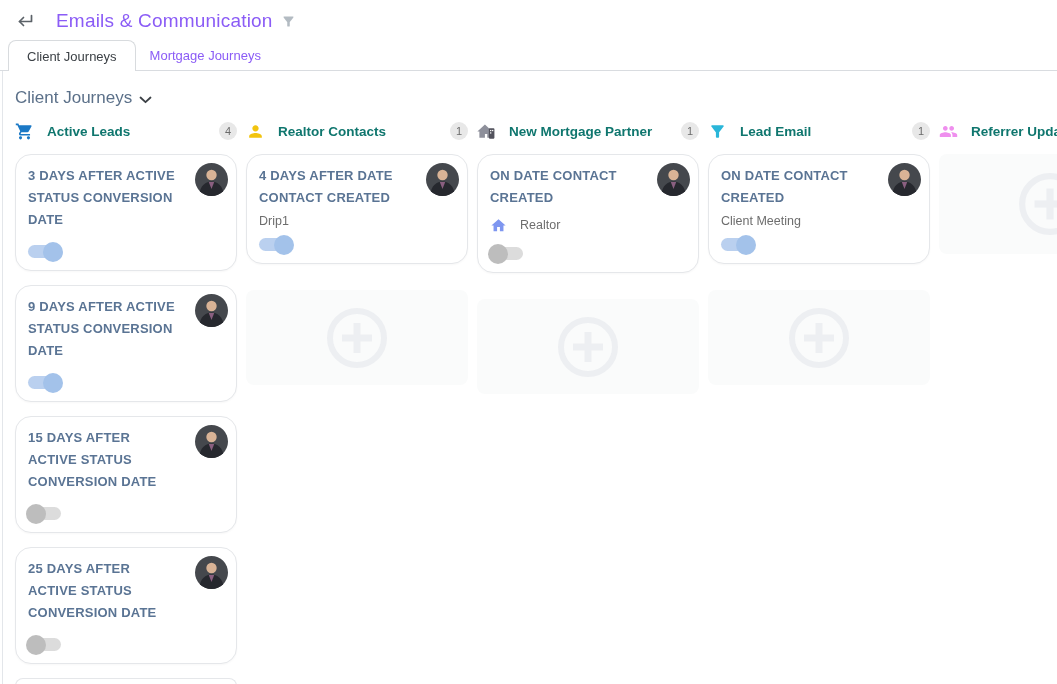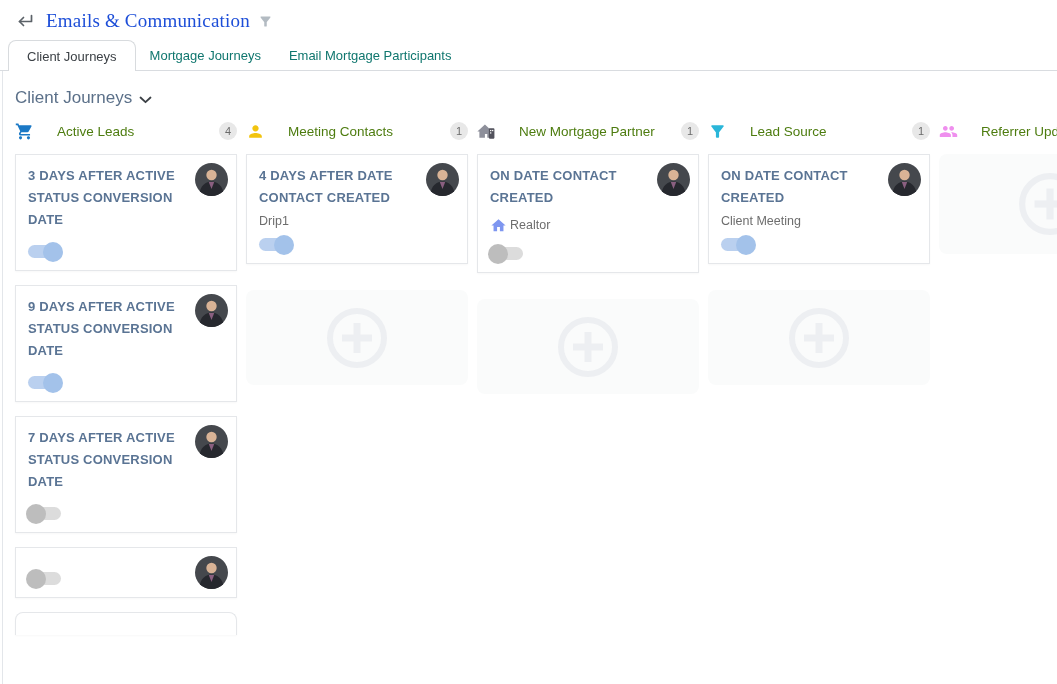--- a/index.html
+++ b/index.html
@@ -2,52 +2,52 @@
 <html><head>
 <meta charset="utf-8">
 <style>
   * { margin:0; padding:0; box-sizing:border-box; }
   html,body { width:1057px; height:684px; overflow:hidden; background:#fff;
     font-family:"Liberation Sans", sans-serif; }
 
   
   .top-header { display:flex; align-items:center; height:40px; padding:2px 0 0 14px; }
   .back-btn { width:22px; height:22px; display:flex; align-items:center; justify-content:center; cursor:pointer; }
-  .page-title { margin-left:10px; font-size:19px; color:#1d4ed8; letter-spacing:.2px;font-family:Liberation Serif, serif; }
+  .page-title { margin-left:20px; font-size:19px; color:#8b5cf6; letter-spacing:.2px; }
   .filter-btn { margin-left:8px; display:flex; align-items:center; }
 
   
   .tabbar { display:flex; align-items:flex-end; height:31px; padding-left:8px;
     border-bottom:1px solid #d9dce0; position:relative; }
   .tab { font-size:13px; padding:0 14px; height:30px; display:flex; align-items:center;
-    color:#0f766e; cursor:pointer; white-space:nowrap; }
+    color:#8b5cf6; cursor:pointer; white-space:nowrap; }
   .tab.active { color:#3b4045; background:#fff; border:1px solid #d8dbde; border-bottom:none;
     border-radius:8px 8px 0 0; padding:0 18px; margin-bottom:-1px; height:31px; z-index:2; }
 
   
   .content { margin-left:2px; border-left:1px solid #e3e6ea; min-height:613px; background:#fff; }
   .groupby-row { padding:16px 0 0 12px; display:flex; align-items:center; gap:7px; }
   .groupby-label { font-size:17px; color:#5b7089; }
   .groupby-chevron { margin-top:3px; }
 
   
   .board { display:flex; gap:9px; padding:12px 0 0 12px; align-items:flex-start; }
   .kcolumn { width:222px; flex:0 0 222px; }
   .col-header { display:flex; align-items:center; height:22px; margin-bottom:12px; }
   .col-icon { width:19px; height:19px; flex:0 0 19px; display:flex; align-items:center; }
-  .col-label { margin-left:23px; font-size:13.5px; color:#4d7c0f; white-space:nowrap; }
+  .col-label { margin-left:13px; font-size:13.5px; color:#0f766e; white-space:nowrap;font-weight:bold; }
   .col-count { margin-left:auto; width:18px; height:18px; border-radius:50%; background:#e8e8e8;
     color:#6b6b6b; font-size:11px; display:flex; align-items:center; justify-content:center; }
 
-  .card { position:relative; background:#fff; border:1px solid #e5e7ea; border-radius:0;
+  .card { position:relative; background:#fff; border:1px solid #e5e7ea; border-radius:16px;
     padding:10px 12px 12px 12px; margin-bottom:14px; box-shadow:0 1px 2px rgba(0,0,0,.03); cursor:pointer; }
   .card-title { font-size:13px; font-weight:bold; color:#5a7494; line-height:22px;
     padding-right:46px; letter-spacing:.2px; }
   .card-sub { font-size:12.5px; color:#6d6d6d; margin-top:3px; line-height:18px; }
-  .card-tag { display:flex; align-items:center; gap:3px; margin-top:6px; height:20px;
+  .card-tag { display:flex; align-items:center; gap:13px; margin-top:6px; height:20px;
     font-size:12.5px; color:#6d6d6d; }
   .avatar { position:absolute; top:8px; right:8px; width:33px; height:33px; border-radius:50%;
     overflow:hidden; cursor:pointer; }
 
   .switch { position:relative; width:33px; height:13px; border-radius:7px; margin-top:14px; cursor:pointer; }
   .switch .knob { position:absolute; top:-3.5px; width:20px; height:20px; border-radius:50%; }
   .switch[data-state="on"] { background:#bad0ef; }
   .switch[data-state="on"] .knob { right:-2px; background:#a3c2ea; }
   .switch[data-state="off"] { background:#dcdcdc; }
   .switch[data-state="off"] .knob { left:-2px; background:#bdbdbd; }
@@ -73,21 +73,20 @@
   <div class="filter-btn">
     <svg width="15" height="15" viewBox="0 0 24 24" fill="#b3bbc2">
       <path d="M4.25 5.61C6.27 8.2 10 13 10 13v6c0 .55.45 1 1 1h2c.55 0 1-.45 1-1v-6s3.72-4.8 5.74-7.39c.51-.66.04-1.61-.79-1.61H5.04c-.83 0-1.3.95-.79 1.61z"></path>
     </svg>
   </div>
 </div>
 
 <div class="tabbar">
   <div class="tab active">Client Journeys</div>
   <div class="tab">Mortgage Journeys</div>
-  <div class="tab">Email Mortgage Participants</div>
 </div>
 
 <div class="content">
 
   <div class="groupby-row">
     <span class="groupby-label">Client Journeys</span>
     <span class="groupby-chevron">
       <svg width="13" height="8" viewBox="0 0 13 8" fill="none" stroke="#3b4045" stroke-width="1.8" stroke-linecap="round" stroke-linejoin="round">
           <path d="M1.5 1.5 L6.5 6.2 L11.5 1.5"></path>
         </svg>
@@ -131,35 +130,36 @@
               <path d="M4 33 C5 22 11 18.5 16.5 18.5 C22 18.5 28 22 29 33 Z" fill="#26282e"></path>
               <path d="M13.8 19 L16.5 26 L19.2 19 Z" fill="#8a5f80"></path>
             </svg>
         </span>
         <div class="switch" data-state="on">
             <div class="knob"></div>
           </div>
       </div>
 
       <div class="card">
-        <div class="card-title">7 DAYS AFTER ACTIVE STATUS CONVERSION DATE</div>
+        <div class="card-title">15 DAYS AFTER ACTIVE STATUS CONVERSION DATE</div>
         <span class="avatar">
           <svg width="33" height="33" viewBox="0 0 33 33">
               <rect width="33" height="33" fill="#45484d"></rect>
               <circle cx="16.5" cy="12" r="5.2" fill="#d9b396"></circle>
               <path d="M4 33 C5 22 11 18.5 16.5 18.5 C22 18.5 28 22 29 33 Z" fill="#26282e"></path>
               <path d="M13.8 19 L16.5 26 L19.2 19 Z" fill="#8a5f80"></path>
             </svg>
         </span>
         <div class="switch" data-state="off">
             <div class="knob"></div>
           </div>
       </div>
 
       <div class="card">
+        <div class="card-title">25 DAYS AFTER ACTIVE STATUS CONVERSION DATE</div>
         <span class="avatar">
           <svg width="33" height="33" viewBox="0 0 33 33">
               <rect width="33" height="33" fill="#45484d"></rect>
               <circle cx="16.5" cy="12" r="5.2" fill="#d9b396"></circle>
               <path d="M4 33 C5 22 11 18.5 16.5 18.5 C22 18.5 28 22 29 33 Z" fill="#26282e"></path>
               <path d="M13.8 19 L16.5 26 L19.2 19 Z" fill="#8a5f80"></path>
             </svg>
         </span>
         <div class="switch" data-state="off">
             <div class="knob"></div>
@@ -169,21 +169,21 @@
       <div class="card partial"></div>
     </div>
 
     <div class="kcolumn">
       <div class="col-header">
         <span class="col-icon">
           <svg width="19" height="19" viewBox="0 0 24 24" fill="#f2c40f">
               <path d="M12 12c2.21 0 4-1.79 4-4s-1.79-4-4-4-4 1.79-4 4 1.79 4 4 4zm0 2c-2.67 0-8 1.34-8 4v2h16v-2c0-2.66-5.33-4-8-4z"></path>
             </svg>
         </span>
-        <span class="col-label">Meeting Contacts</span>
+        <span class="col-label">Realtor Contacts</span>
         <span class="col-count">1</span>
       </div>
 
       <div class="card">
         <div class="card-title">4 DAYS AFTER DATE CONTACT CREATED</div>
         <span class="avatar">
           <svg width="33" height="33" viewBox="0 0 33 33">
               <rect width="33" height="33" fill="#45484d"></rect>
               <circle cx="16.5" cy="12" r="5.2" fill="#d9b396"></circle>
               <path d="M4 33 C5 22 11 18.5 16.5 18.5 C22 18.5 28 22 29 33 Z" fill="#26282e"></path>
@@ -252,21 +252,21 @@
       </div>
     </div>
 
     <div class="kcolumn">
       <div class="col-header">
         <span class="col-icon">
           <svg width="19" height="19" viewBox="0 0 24 24" fill="#2ab6d9">
               <path d="M4.25 5.61C6.27 8.2 10 13 10 13v6c0 .55.45 1 1 1h2c.55 0 1-.45 1-1v-6s3.72-4.8 5.74-7.39c.51-.66.04-1.61-.79-1.61H5.04c-.83 0-1.3.95-.79 1.61z"></path>
             </svg>
         </span>
-        <span class="col-label">Lead Source</span>
+        <span class="col-label">Lead Email</span>
         <span class="col-count">1</span>
       </div>
 
       <div class="card">
         <div class="card-title">ON DATE CONTACT CREATED</div>
         <span class="avatar">
           <svg width="33" height="33" viewBox="0 0 33 33">
               <rect width="33" height="33" fill="#45484d"></rect>
               <circle cx="16.5" cy="12" r="5.2" fill="#d9b396"></circle>
               <path d="M4 33 C5 22 11 18.5 16.5 18.5 C22 18.5 28 22 29 33 Z" fill="#26282e"></path>

